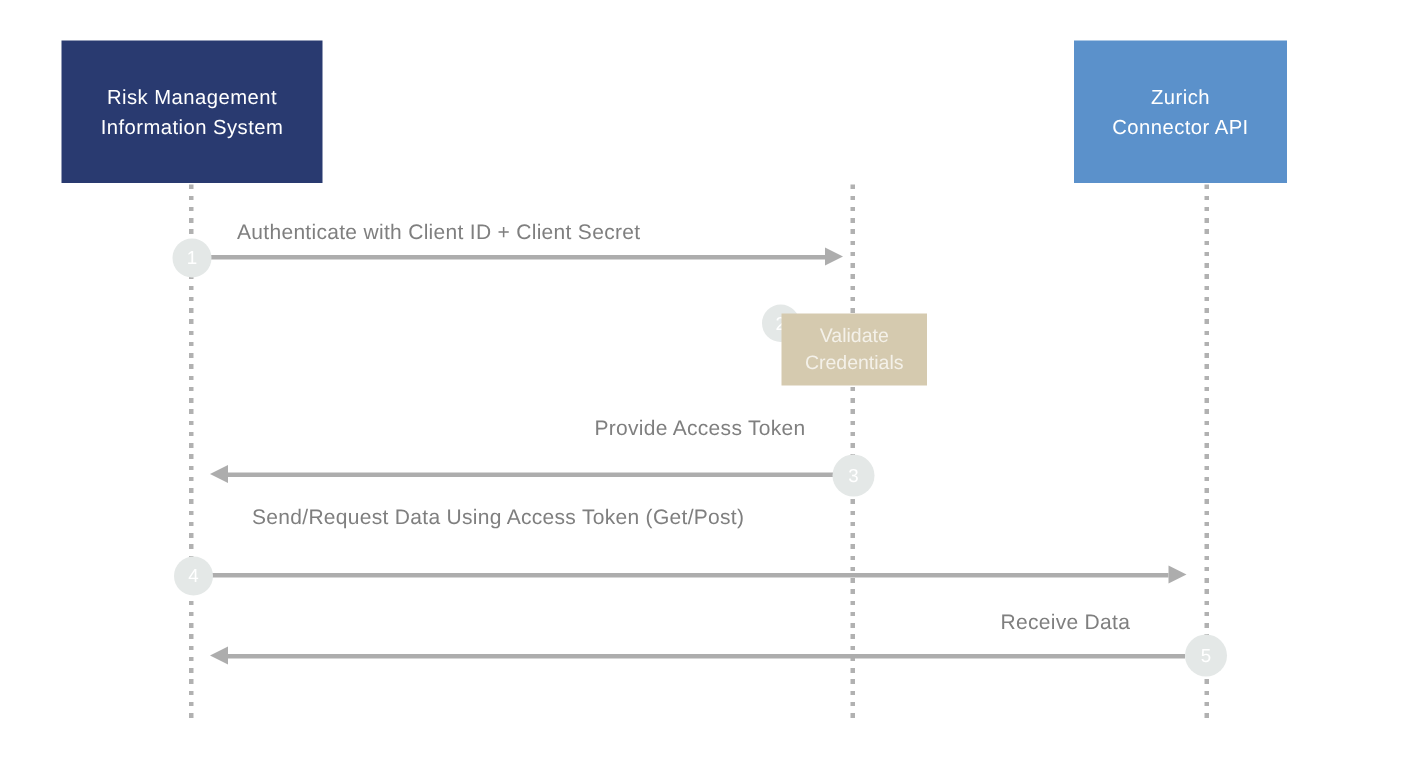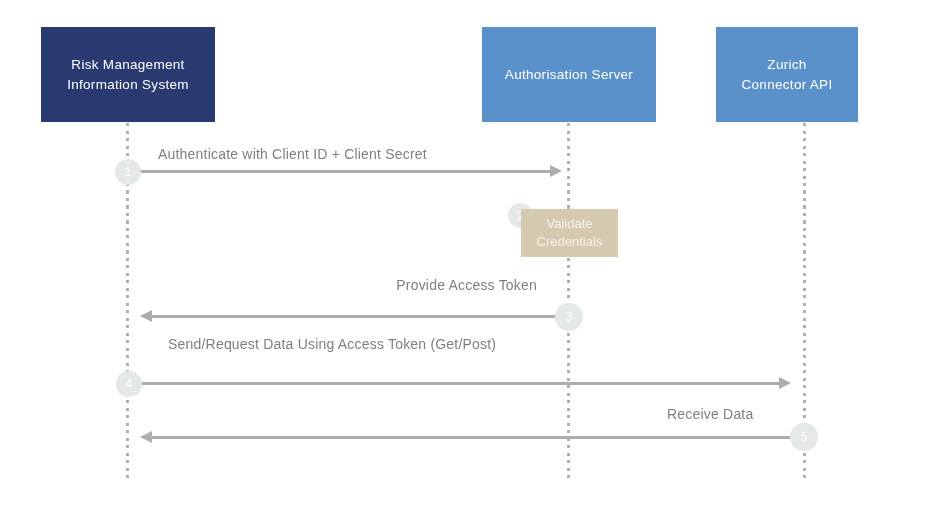--- a/index.html
+++ b/index.html
@@ -106,23 +106,20 @@
   }
 </style>
 </head>
 <body>
 
 <div class="stage">
 
   <div class="actor actor-rmis">
     <span>Risk Management Information System</span>
   </div>
-  <div class="actor actor-auth">
-    <span>Authorisation Server</span>
-  </div>
   <div class="actor actor-zurich">
     <span>Zurich Connector API</span>
   </div>
 
   <div class="lifeline lifeline-1"></div>
   <div class="lifeline lifeline-2"></div>
   <div class="lifeline lifeline-3"></div>
 
   <div>
     <div class="msg-label" style="left:158px; top:146px;">Authenticate with Client ID + Client Secret</div>

